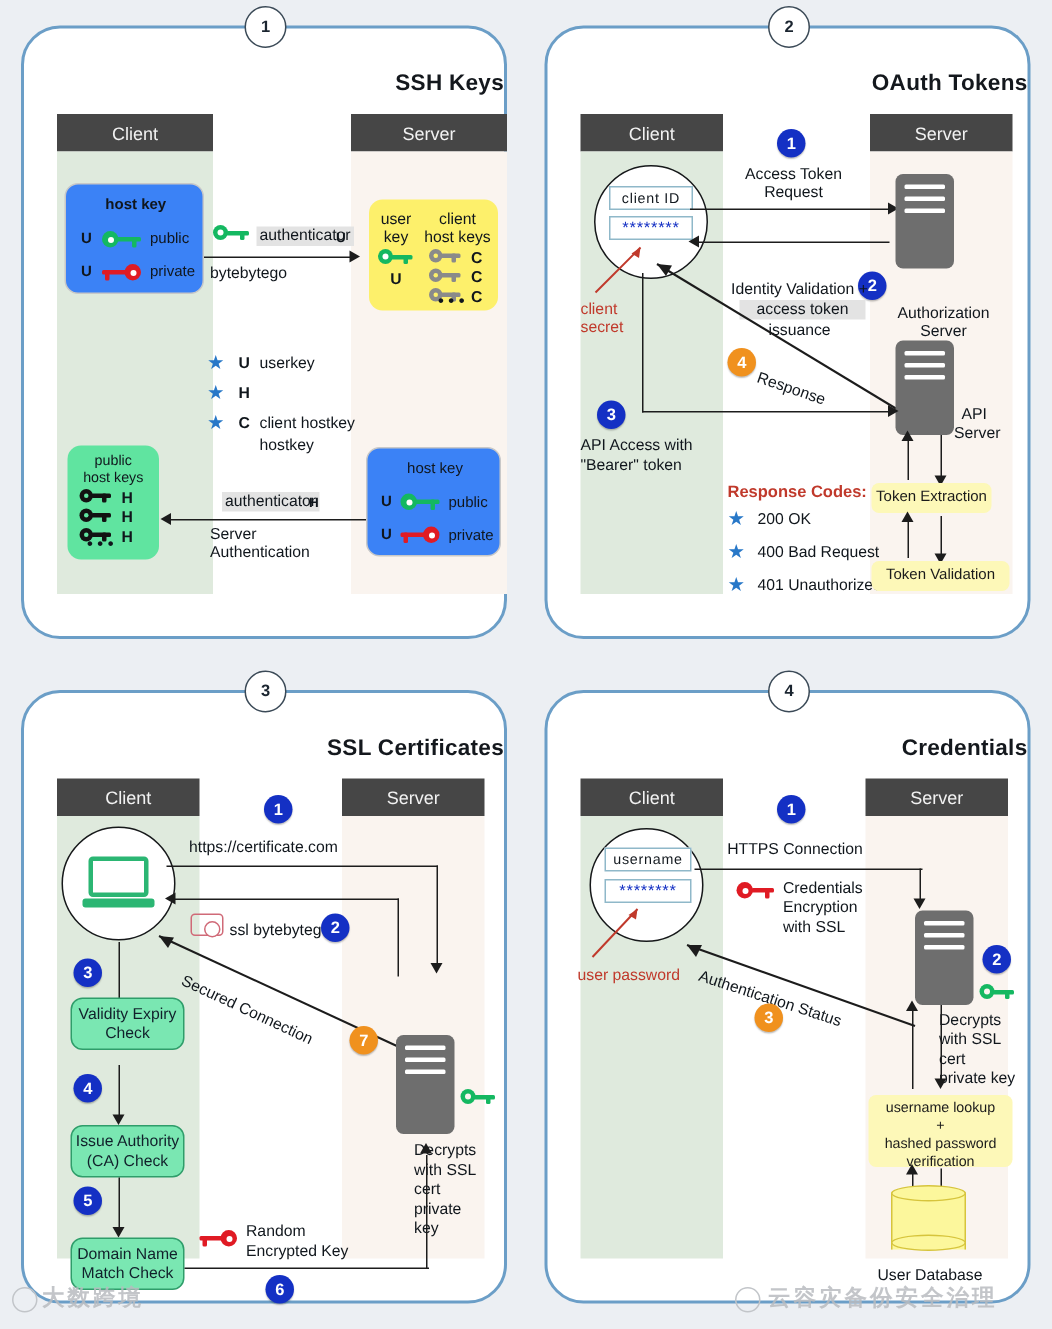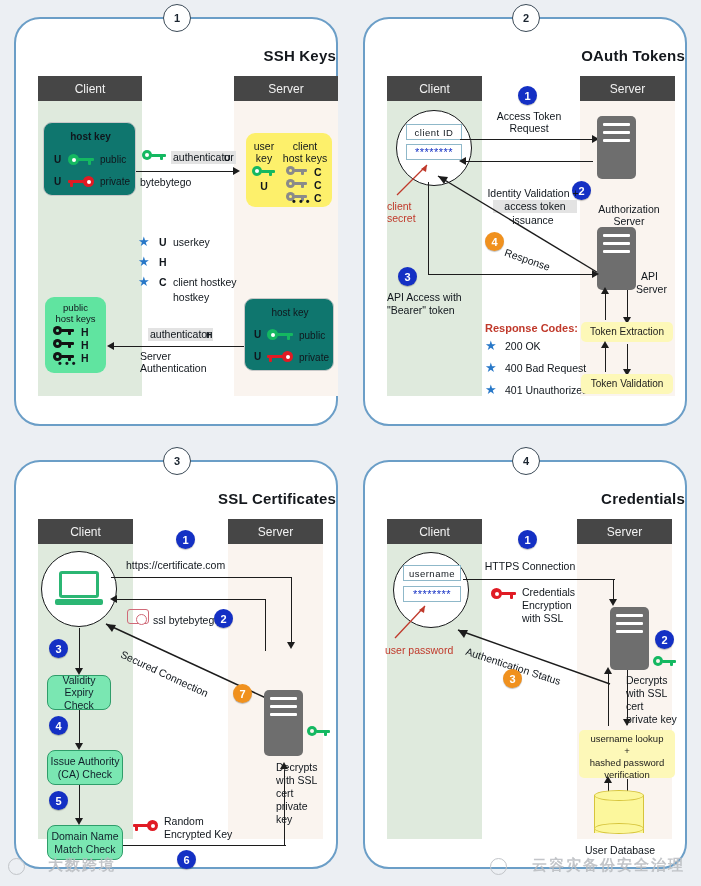--- a/index.html
+++ b/index.html
@@ -49,21 +49,21 @@
     font-size:12px;
     display:flex;align-items:center;justify-content:center;
   }
   .col-body{position:absolute;left:0;right:0;}
   .col-client .col-body{background:#dfeadd;}
   .col-server .col-body{background:#faf4ef;}
 
   
   .wbox{
     position:absolute;box-sizing:border-box;
-    background:#0f766e;border:1px solid #c8c8c8;border-radius:9px;
+    background:#3b82f6;border:1px solid #c8c8c8;border-radius:9px;
     text-align:center;
   }
   .ybox{
     position:absolute;box-sizing:border-box;
     background:#fdf06b;border-radius:9px;
     text-align:center;
   }
   .ybox-soft{
     position:absolute;box-sizing:border-box;
     background:#fdf8b8;border-radius:5px;
@@ -145,21 +145,21 @@
   .db .top{position:absolute;left:0;top:0;width:100%;height:11px;border:1px solid #d6c43c;border-radius:50%;background:#fcf79c;box-sizing:border-box;}
   .db .mid{position:absolute;left:0;top:5px;width:100%;height:38px;background:#fcf79c;border-left:1px solid #d6c43c;border-right:1px solid #d6c43c;box-sizing:border-box;}
   .db .bot{position:absolute;left:0;top:33px;width:100%;height:11px;border:1px solid #d6c43c;border-radius:50%;background:#fcf79c;box-sizing:border-box;}
 
   
   .certicon{position:absolute;width:22px;height:15px;border:1.6px solid #d06a78;border-radius:3px;box-sizing:border-box;}
   .certseal{position:absolute;width:11px;height:11px;border:1.6px solid #d06a78;border-radius:50%;box-sizing:border-box;background:#fff;}
 
   
   .wm{position:absolute;color:#b9bcc0;font-size:15px;font-weight:700;letter-spacing:2px;
-      font-family:"DejaVu Sans",sans-serif;opacity:.85;margin-left:20px;}
+      font-family:"DejaVu Sans",sans-serif;opacity:.85;}
   .wm-badge{position:absolute;width:15px;height:15px;border-radius:50%;border:1.5px solid #c2c5c9;}
 </style>
 </head>
 <body>
 
 <div class="grid">
 
   <div class="panel" style="left:14px;top:17px;width:324px;height:409px;">
     <div class="panel-title" style="top:28px;">SSH Keys</div>
 
@@ -388,21 +388,21 @@
     <div class="star" style="left:120px;top:342px;">★</div>
     <div class="lbl" style="left:140px;top:343px;">400 Bad Request</div>
     <div class="star" style="left:120px;top:364px;">★</div>
     <div class="lbl" style="left:140px;top:365px;">401 Unauthorized</div>
 
     <div class="ln lnv" style="left:240px;top:271px;height:30px;"></div>
     <div class="arrow ar-u" style="left:236px;top:268px;"></div>
     <div class="ln lnv" style="left:262px;top:271px;height:30px;"></div>
     <div class="arrow ar-d" style="left:258px;top:298px;"></div>
 
-    <div class="ybox-soft" style="left:216px;top:303px;width:92px;height:20px;font-size:10px;line-height:20px;">Token Extraction</div>
+    <div class="ybox-soft" style="left:216px;top:303px;width:80px;height:20px;font-size:10px;line-height:20px;">Token Extraction</div>
 
     <div class="ln lnv" style="left:240px;top:325px;height:28px;"></div>
     <div class="arrow ar-u" style="left:236px;top:322px;"></div>
     <div class="ln lnv" style="left:262px;top:325px;height:28px;"></div>
     <div class="arrow ar-d" style="left:258px;top:350px;"></div>
 
     <div class="ybox-soft" style="left:216px;top:355px;width:92px;height:20px;font-size:10px;line-height:20px;">Token Validation</div>
   </div>
   <div class="panel-badge" style="left:512px;top:4px;">2</div>
 
@@ -459,21 +459,21 @@
     </span>
     <div class="lbl" style="left:260px;top:299px;">Decrypts</div>
     <div class="lbl" style="left:260px;top:312px;">with SSL</div>
     <div class="lbl" style="left:260px;top:325px;">cert</div>
     <div class="lbl" style="left:260px;top:338px;">private</div>
     <div class="lbl" style="left:260px;top:351px;">key</div>
 
     <div class="step step-blue" style="left:33px;top:177px;width:19px;height:19px;">3</div>
     <div class="ln lnv" style="left:63px;top:166px;height:44px;"></div>
     <div class="arrow ar-d" style="left:59px;top:206px;"></div>
-    <div class="greenstep" style="left:31px;top:213px;width:64px;height:35px;">
+    <div class="greenstep" style="left:31px;top:203px;width:76px;height:35px;">
       <span><span>Validity Expiry</span><br><span>Check</span></span>
     </div>
 
     <div class="step step-blue" style="left:33px;top:254px;width:19px;height:19px;">4</div>
     <div class="ln lnv" style="left:63px;top:248px;height:37px;"></div>
     <div class="arrow ar-d" style="left:59px;top:281px;"></div>
     <div class="greenstep" style="left:31px;top:288px;width:76px;height:35px;">
       <span><span>Issue Authority</span><br><span>(CA) Check</span></span>
     </div>
 

